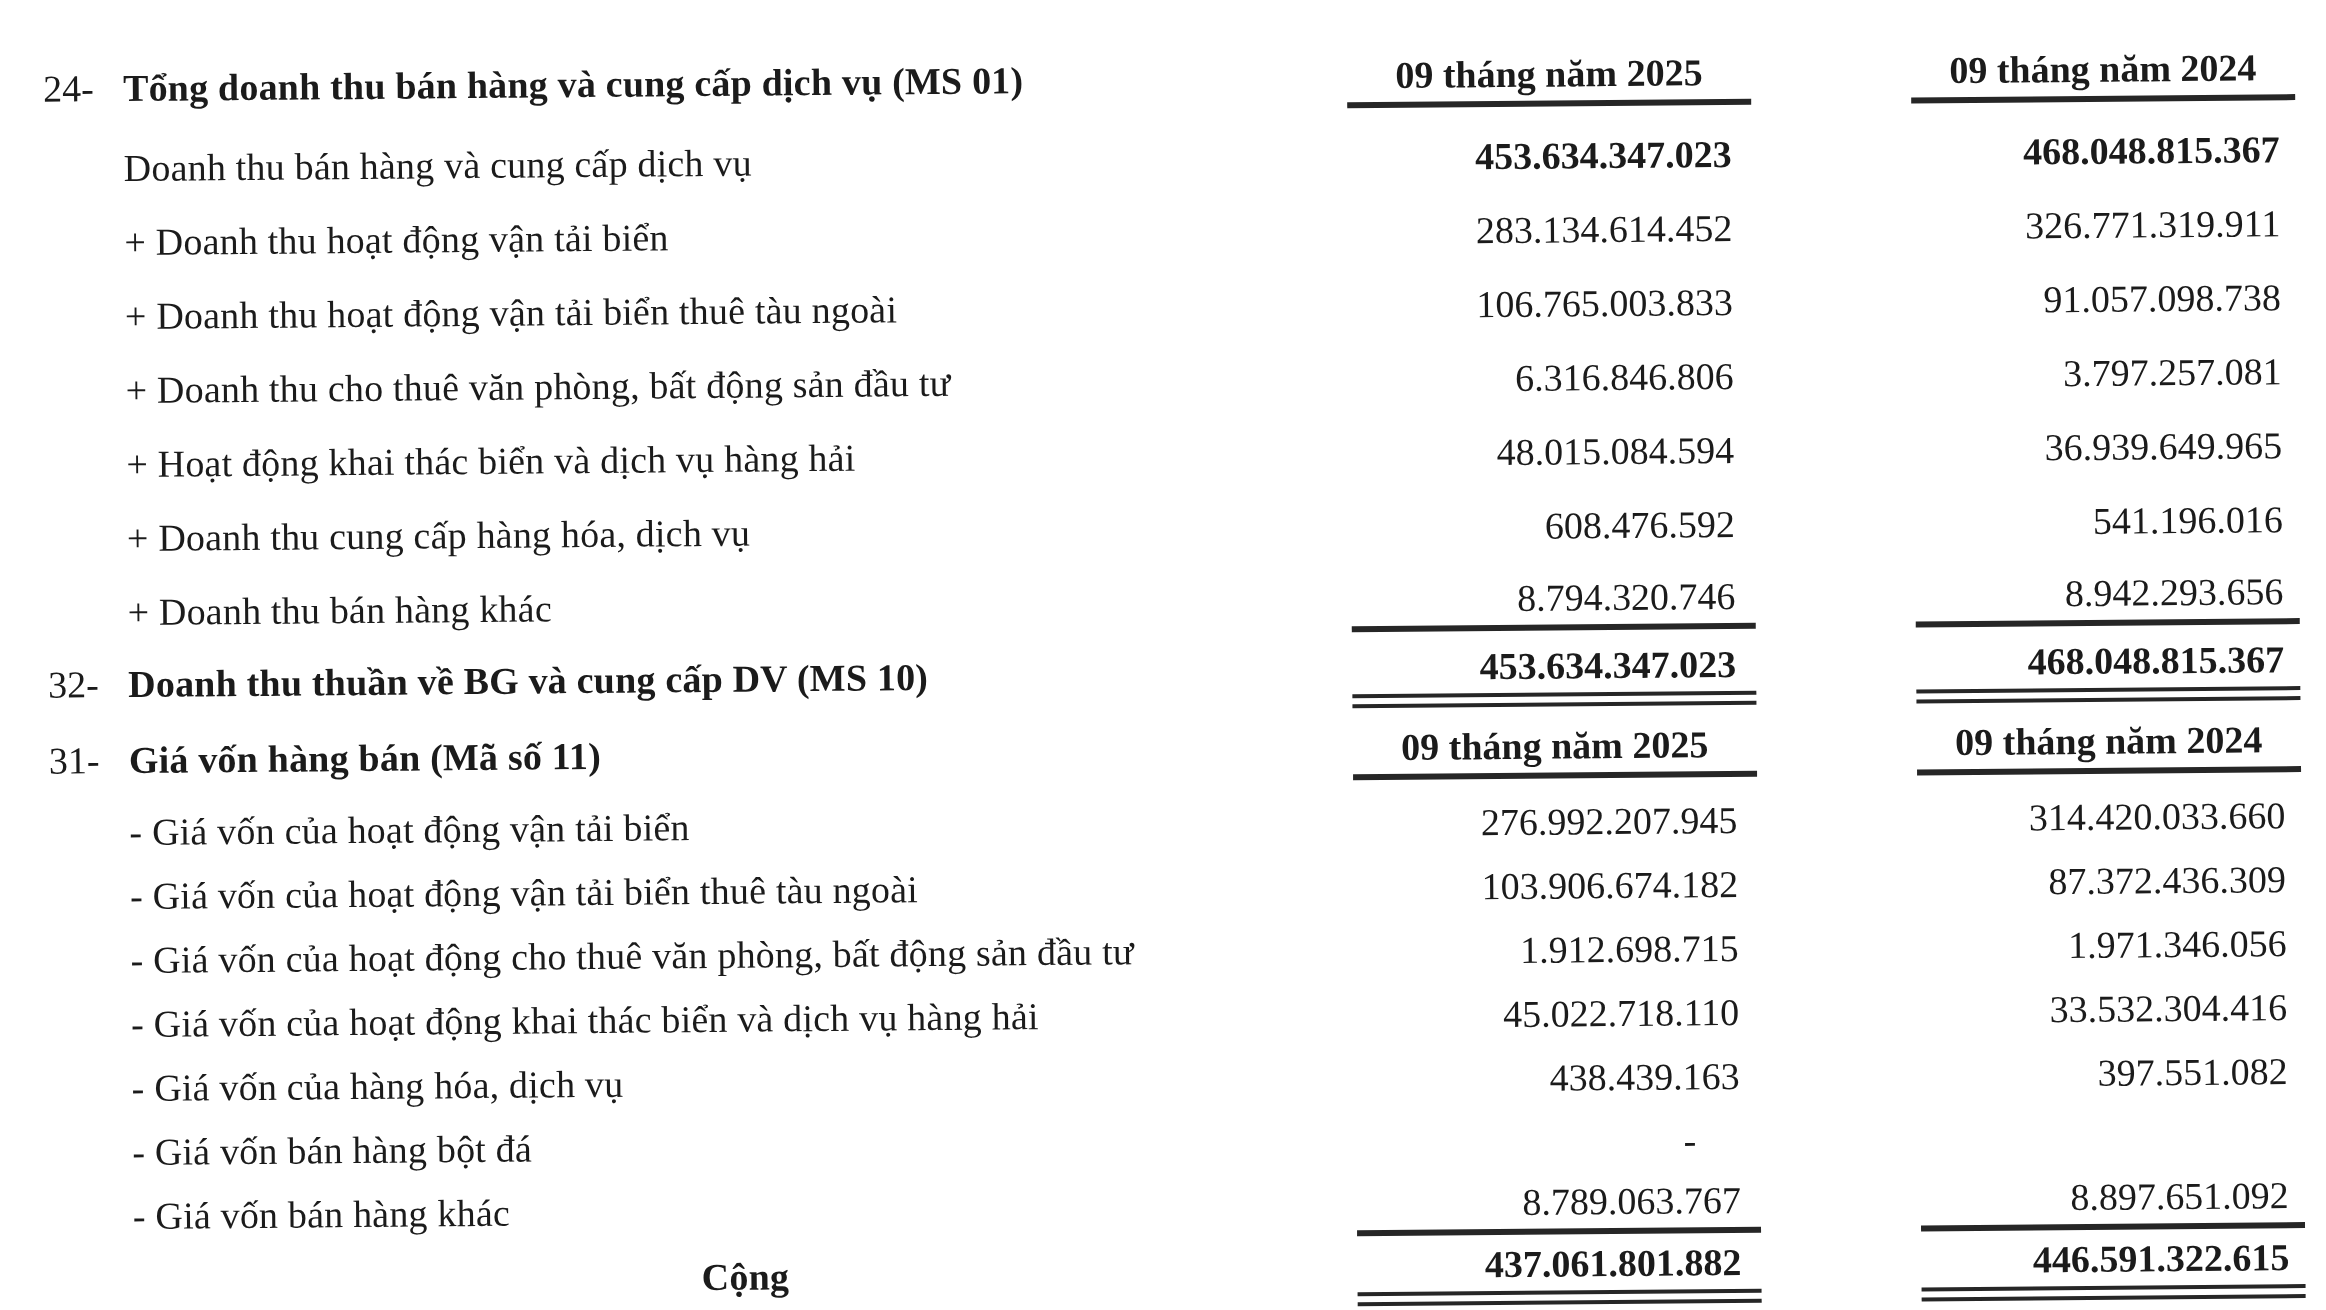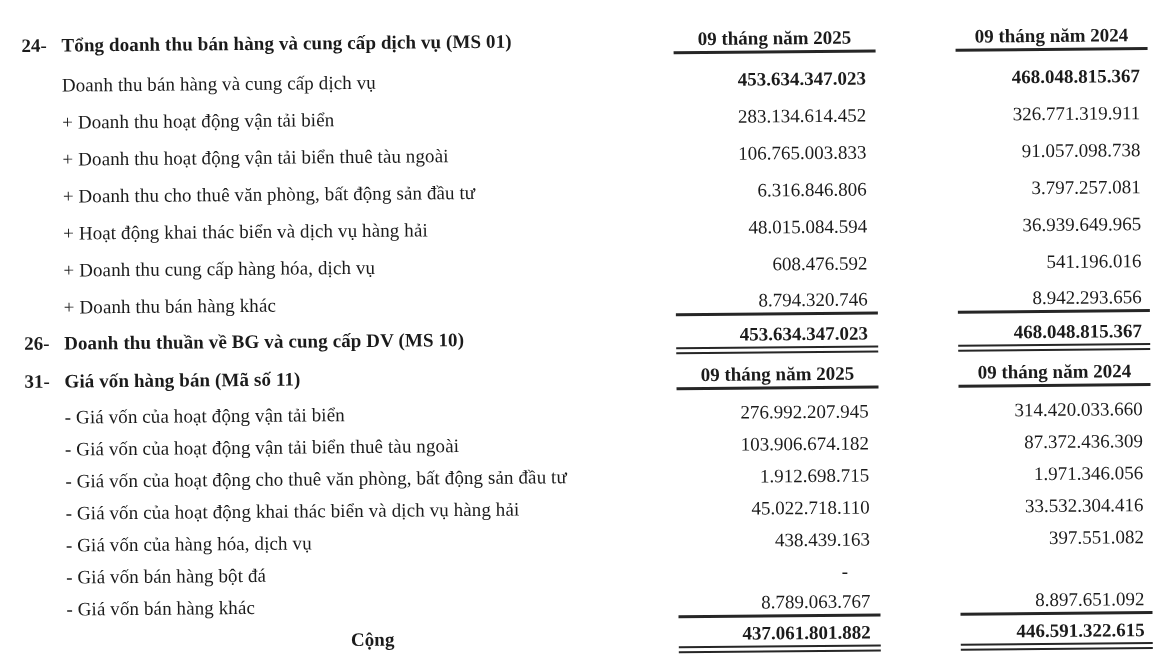--- a/index.html
+++ b/index.html
@@ -21,21 +21,21 @@
     grid-template-columns:40px 1fr 202px 80px 192px;
     align-items:center;
   }
   .rA  { height:37px; }
   .rB  { height:32px; }
   .r0  { height:42px; }
   .r26 { height:36px; }
   .r27 { height:40px; }
   .rC  { height:34px; }
   .no {
-    font-weight:bold;
+    font-weight:normal;
     font-size:19px;
     white-space:nowrap;
   }
   .label {
     font-size:19px;
     white-space:nowrap;
     letter-spacing:0.1px;
   }
   .val {
     font-size:19px;
@@ -122,21 +122,21 @@
 
   <div class="row rA">
     <span class="no"></span>
     <span class="label">+ Doanh thu bán hàng khác</span>
     <span class="val rule">8.794.320.746</span>
     <span></span>
     <span class="val rule c2v">8.942.293.656</span>
   </div>
 
   <div class="row r26">
-    <span class="no">26-</span>
+    <span class="no">32-</span>
     <span class="label b">Doanh thu thuần về BG và cung cấp DV (MS 10)</span>
     <span class="val b dbl">453.634.347.023</span>
     <span></span>
     <span class="val b dbl c2v">468.048.815.367</span>
   </div>
 
   <div class="row r27">
     <span class="no">31-</span>
     <span class="label b">Giá vốn hàng bán (Mã số 11)</span>
     <span class="val colhead">09 tháng năm 2025</span>

